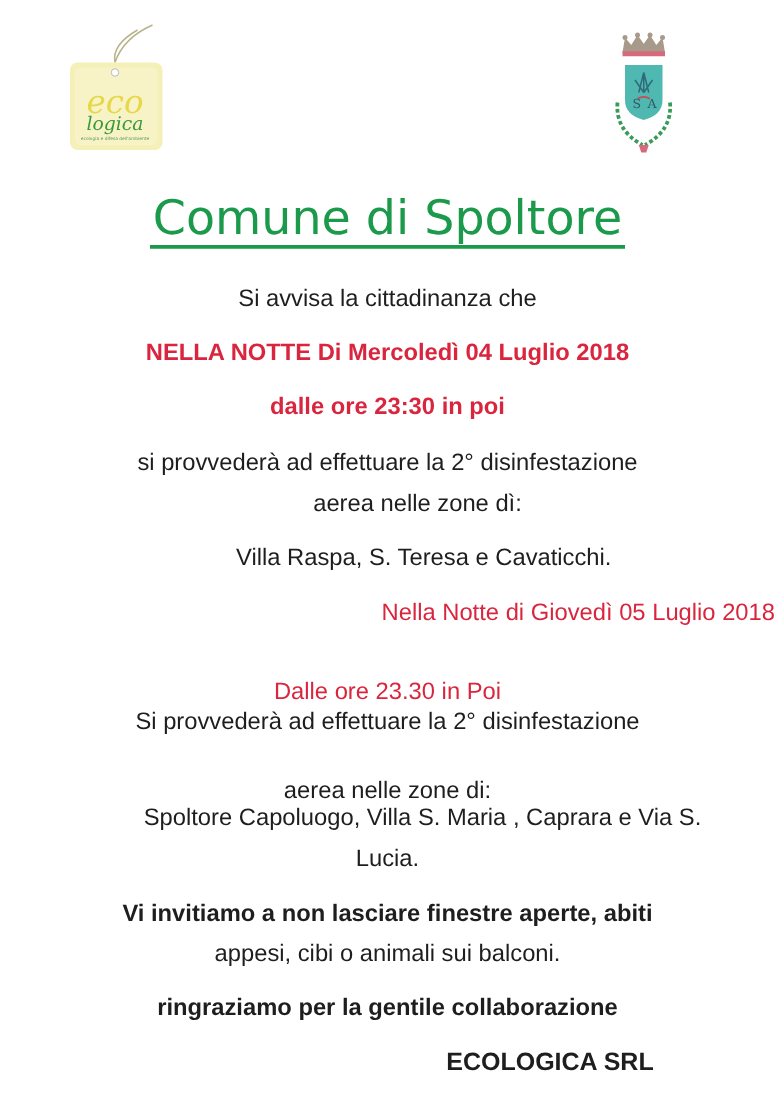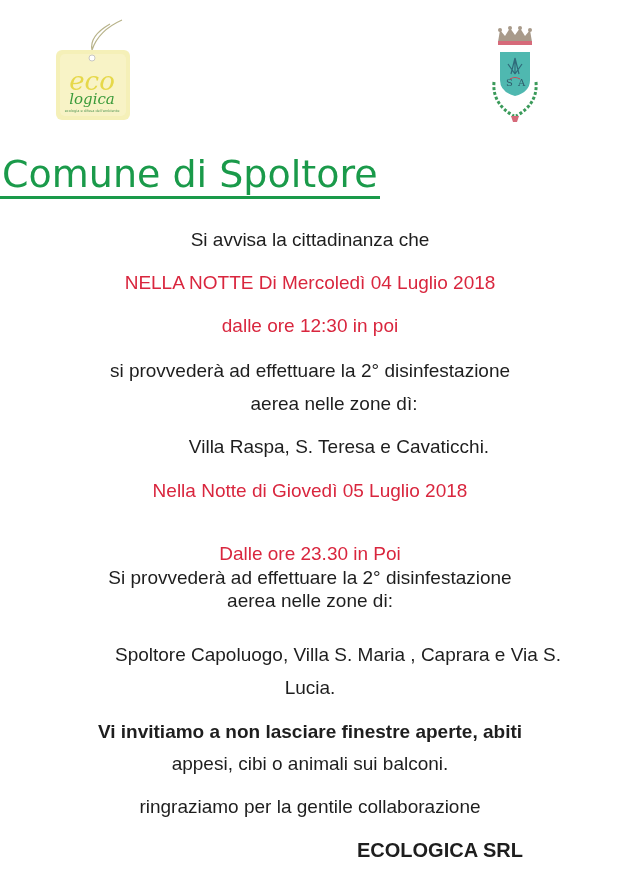--- a/index.html
+++ b/index.html
@@ -27,21 +27,21 @@
       left: 484px;
       top: 24px;
       width: 62px;
       height: 100px;
     }
     .title {
       position: absolute;
       left: 0;
       width: 620px;
       top: 152px;
-      text-align: left;
+      text-align: center;
       font-size: 38px;
       color: #1a9a4a;
       font-family: "DejaVu Sans", "Liberation Sans", sans-serif;
       font-weight: normal;
       letter-spacing: 0px;
     }
     .title span {
       display: inline-block;
       border-bottom: 3px solid #1a9a4a;
       line-height: 44px;
@@ -50,21 +50,21 @@
     .line {
       position: absolute;
       left: 0;
       width: 620px;
       text-align: center;
       font-size: 19px;
       line-height: 24px;
       white-space: nowrap;
     }
     .red { color: #d9263e; }
-    .bold { font-weight: normal; }
+    .bold { font-weight: bold; }
     .signature {
       position: absolute;
       left: 357px;
       font-size: 20px;
       font-weight: bold;
       line-height: 24px;
       white-space: nowrap;
     }
   </style>
 </head>
@@ -104,29 +104,29 @@
   </svg>
 </div>
 
 <div class="title">
   <span>Comune di Spoltore</span>
 </div>
 
 <div class="line" style="top:228px;">Si avvisa la cittadinanza che</div>
 
 <div class="line red bold" style="top:271px;">NELLA NOTTE  Di Mercoledì 04 Luglio 2018</div>
-<div class="line red bold" style="top:314px;">dalle ore 12:30 in poi</div>
+<div class="line red bold" style="top:314px;">dalle ore 23:30 in poi</div>
 <div class="line" style="top:359px;">si provvederà ad effettuare la 2° disinfestazione</div>
 <div class="line" style="top:392px;padding-left:24px;">aerea  nelle zone dì:</div>
 <div class="line" style="top:435px;margin-left:29px;">Villa Raspa, S. Teresa e Cavaticchi.</div>
 
-<div class="line red" style="top:479px;">Nella Notte di Giovedì 05 Luglio 2018</div>
+<div class="line red" style="top:479px;text-align:right;">Nella Notte di Giovedì 05 Luglio 2018</div>
 <div class="line red" style="top:522px;margin-top:20px;">Dalle ore 23.30 in Poi</div>
 <div class="line" style="top:566px;">Si provvederà ad effettuare la 2° disinfestazione</div>
-<div class="line" style="top:589px;">aerea nelle zone di:</div>
+<div class="line" style="top:621px;">aerea nelle zone di:</div>
 <div class="line" style="top:643px;margin-left:28px;">Spoltore Capoluogo, Villa S. Maria , Caprara e Via S.</div>
 <div class="line" style="top:676px;">Lucia.</div>
 
 <div class="line" style="top:720px;font-weight:bold;">Vi invitiamo a non lasciare finestre aperte, abiti</div>
 <div class="line" style="top:752px;">appesi, cibi o animali sui balconi.</div>
 
 <div class="line bold" style="top:795px;">ringraziamo per la gentile collaborazione</div>
 <div class="signature" style="top:838px;">ECOLOGICA SRL</div>
 
 </body></html>

